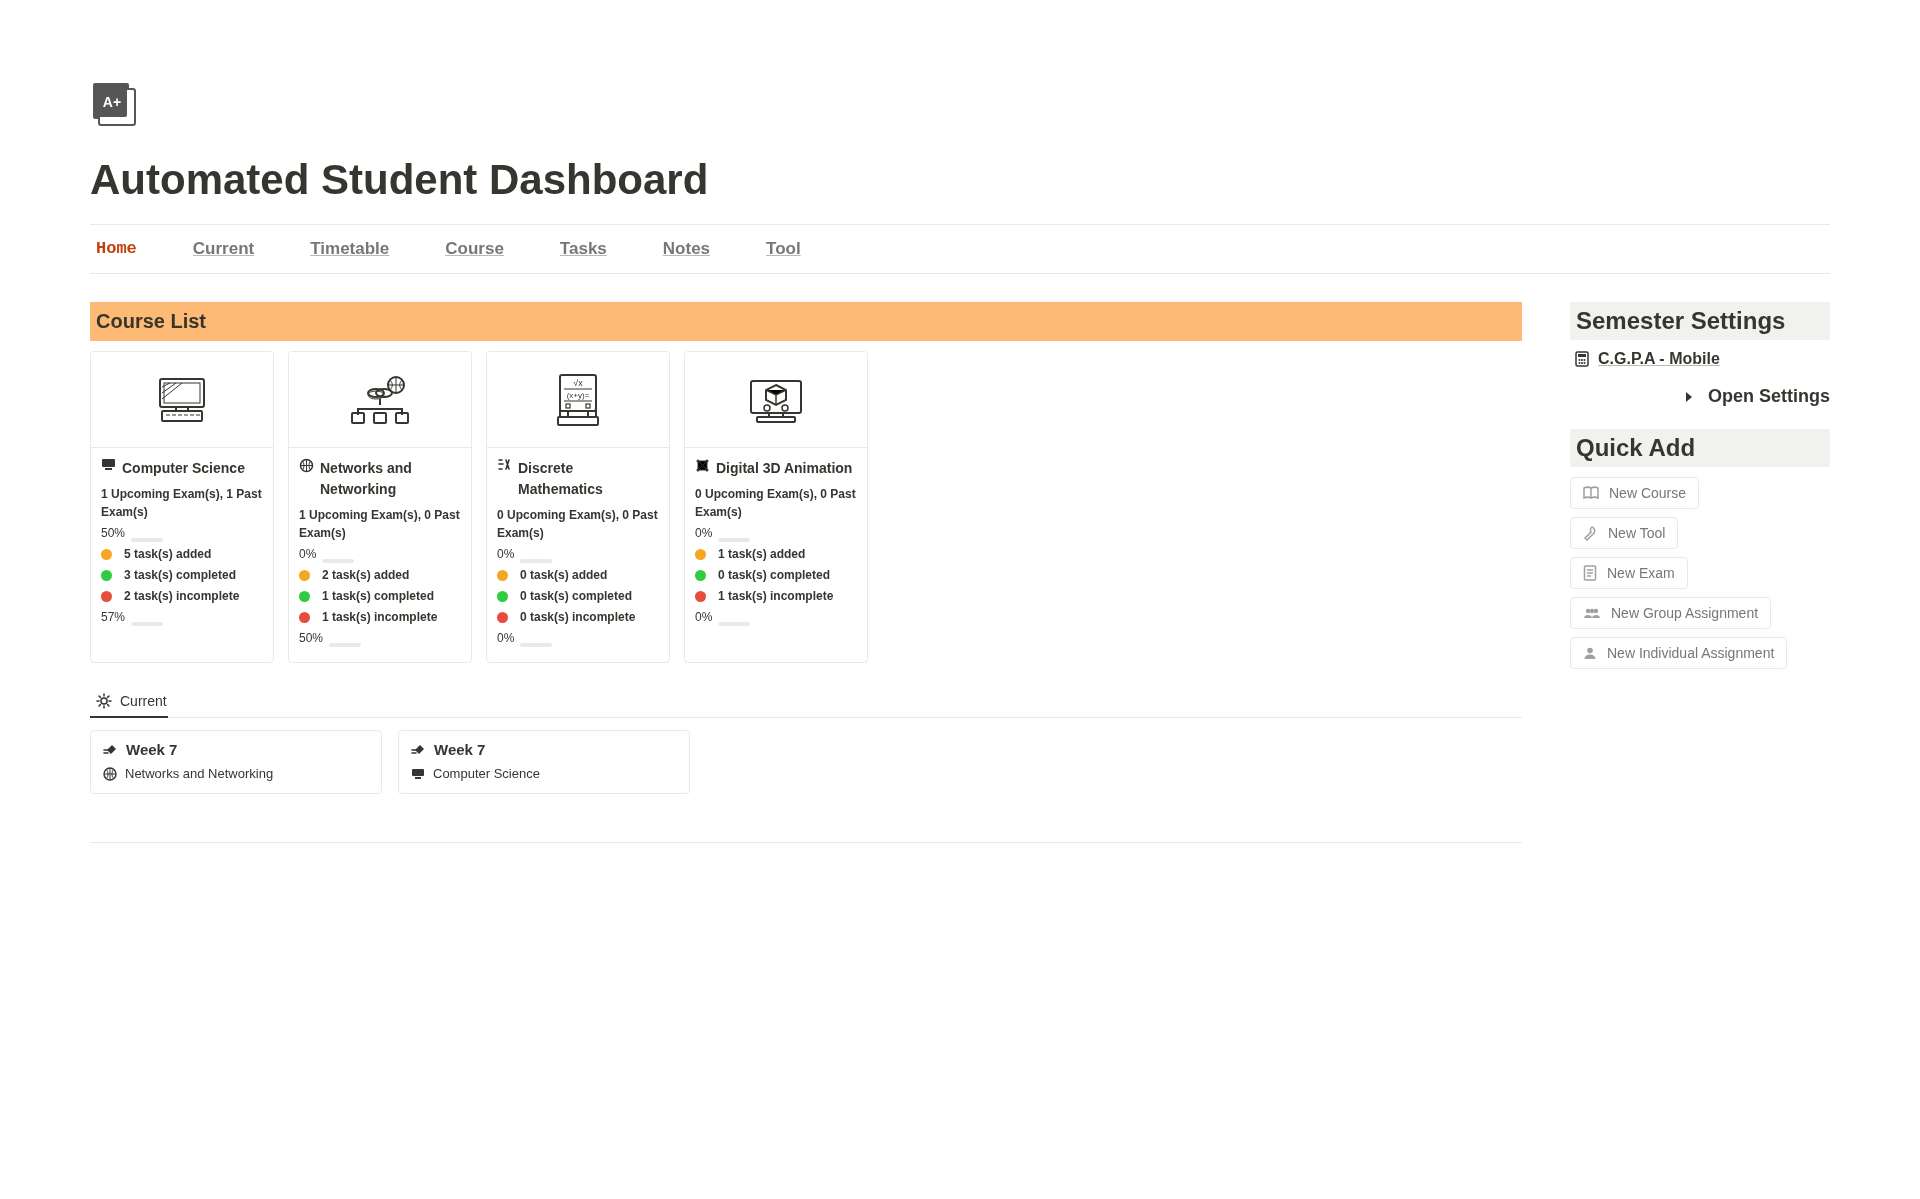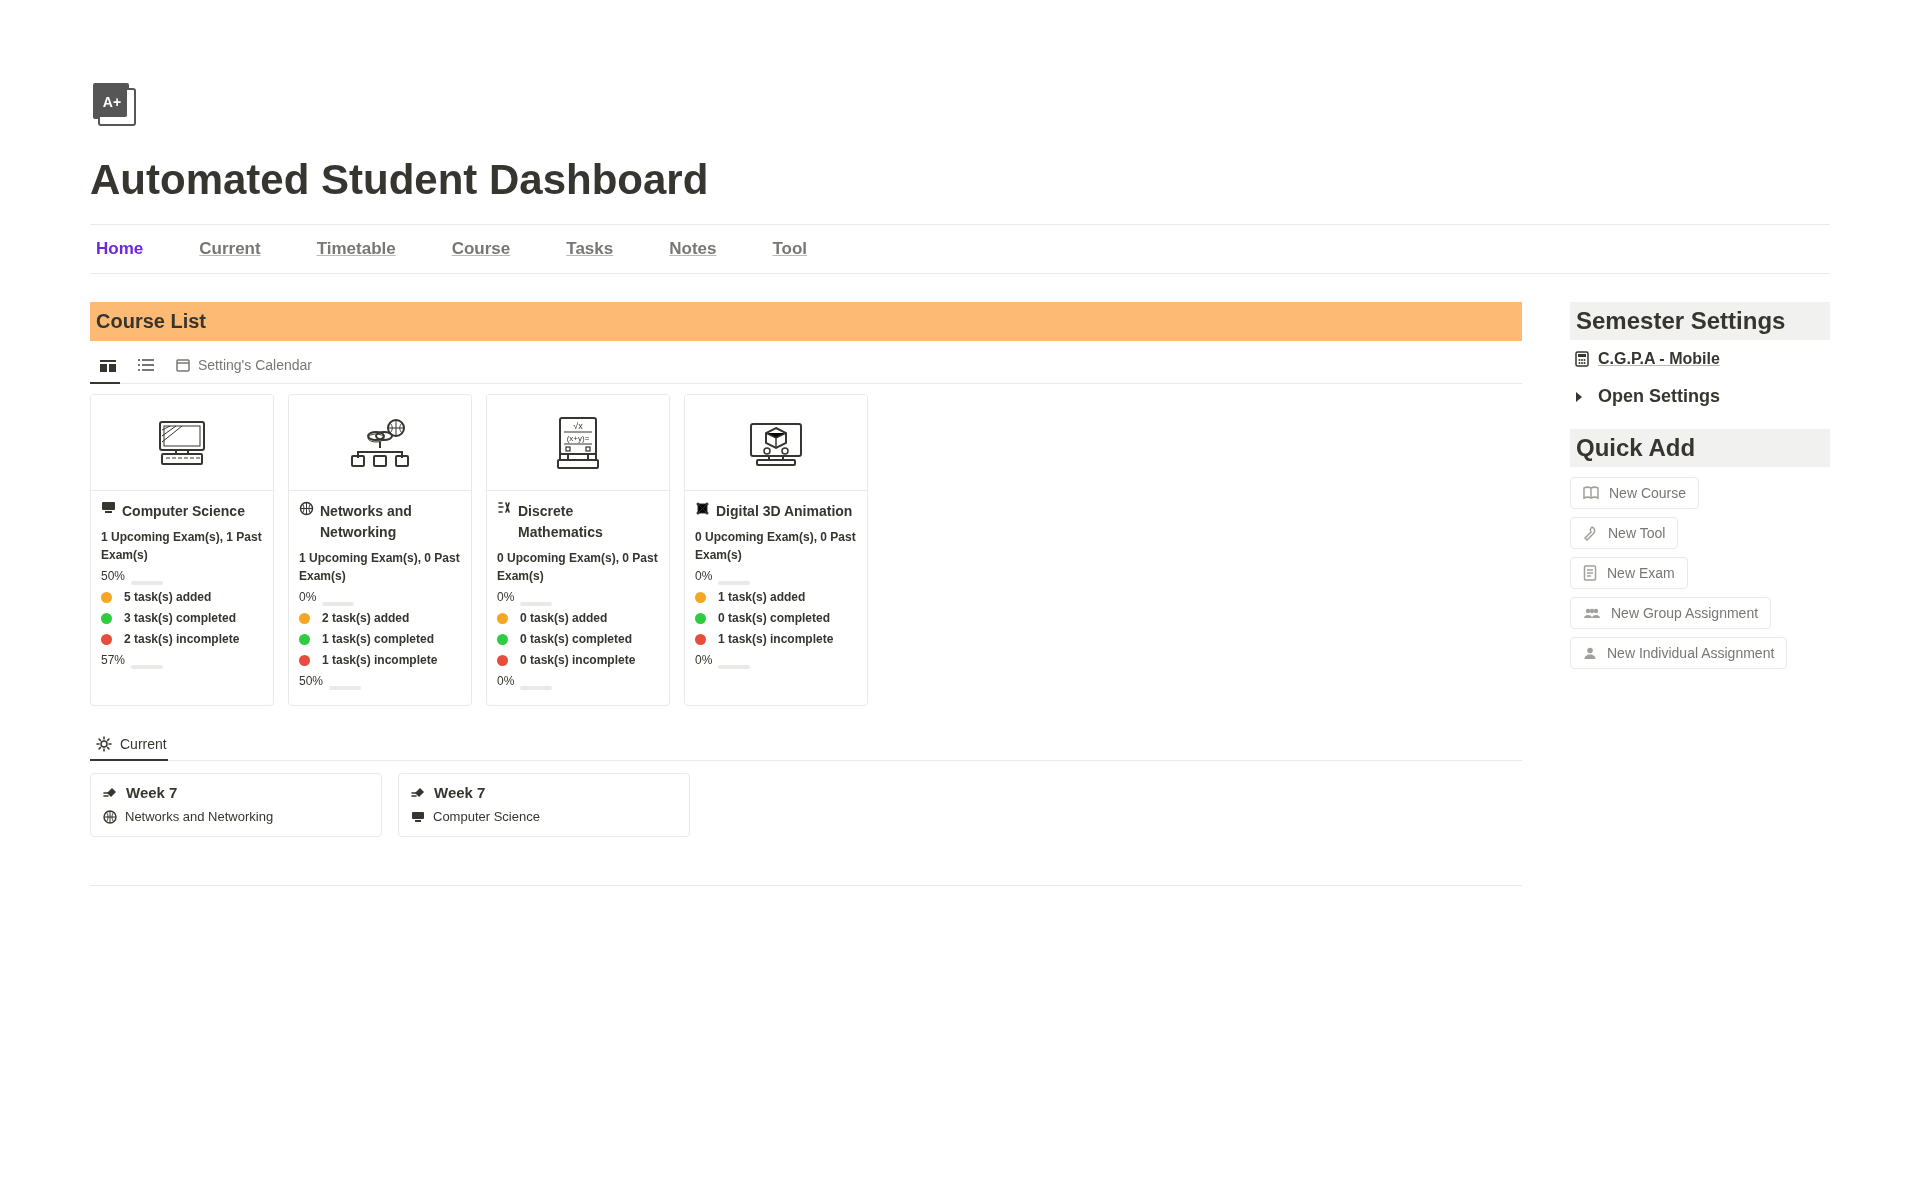--- a/index.html
+++ b/index.html
@@ -34,21 +34,22 @@
   margin-bottom: 28px;
 }
 
 .nav-tab {
   font-size: 17px;
   font-weight: 600;
   color: #787774;
   cursor: pointer;
 }
 .nav-tab.active {
-  color: #6d28d9;
+  color: #c2410c;
+  font-family: Liberation Mono, monospace;
 }
 .nav-tab.link {
   text-decoration: underline;
   text-decoration-color: #b9b9b6;
 }
 
 .main-columns {
   display: flex;
   gap: 48px;
   align-items: flex-start;
@@ -226,20 +227,21 @@
   margin: 6px 4px 18px 4px;
 }
 .open-settings {
   display: flex;
   align-items: center;
   gap: 14px;
   font-size: 18px;
   font-weight: 700;
   margin-bottom: 22px;
   margin-left: 4px;
+  justify-content: flex-end;
 }
 
 .quick-add-list {
   display: flex;
   flex-direction: column;
   gap: 8px;
 }
 .qa-btn {
   display: inline-flex;
   align-items: center;
@@ -286,40 +288,20 @@
   <span class="nav-tab link">Tasks</span>
   <span class="nav-tab link">Notes</span>
   <span class="nav-tab link">Tool</span>
 </nav>
 
 <div class="main-columns">
   <div class="left-col">
 
     <div class="section-header">Course List</div>
 
-    <div class="view-tabs">
-      <span class="ico">
-        <svg width="16" height="14" viewBox="0 0 16 14">
-            <path d="M0 2h16v2H0zm0 4h7v8H0zm9 0h7v8H9z" fill="#37352f"></path>
-          </svg>
-      </span>
-      <span class="ico-muted">
-        <svg width="16" height="14" viewBox="0 0 16 14">
-            <path d="M0 1h2v2H0zm4 0h12v2H4zM0 6h2v2H0zm4 0h12v2H4zM0 11h2v2H0zm4 0h12v2H4z" fill="#787774"></path>
-          </svg>
-      </span>
-      <span class="view-tab-calendar">
-        <svg class="ico-muted" width="14" height="14" viewBox="0 0 14 14">
-            <rect x="1" y="2" width="12" height="11" rx="1" fill="none" stroke="#787774" stroke-width="1.5"></rect>
-            <path d="M1 5h12" stroke="#787774" stroke-width="1.5"></path>
-          </svg>
-        <span>Setting's Calendar</span>
-      </span>
-      <span class="active-underline"></span>
-    </div>
 
     <div class="course-cards" id="course-cards">
         <div class="course-card">
     <div class="icon-area">
             <svg width="56" height="50" viewBox="0 0 56 50">
               <rect x="6" y="4" width="44" height="28" rx="2" fill="none" stroke="#37352f" stroke-width="2"></rect>
               <rect x="10" y="8" width="36" height="20" fill="none" stroke="#37352f" stroke-width="1"></rect>
               <path d="M8 12l8-4M8 18l14-10M8 24l20-16" stroke="#37352f" stroke-width="1"></path>
               <rect x="22" y="32" width="12" height="4" fill="none" stroke="#37352f" stroke-width="2"></rect>
               <rect x="8" y="36" width="40" height="10" rx="1" fill="none" stroke="#37352f" stroke-width="2"></rect>

